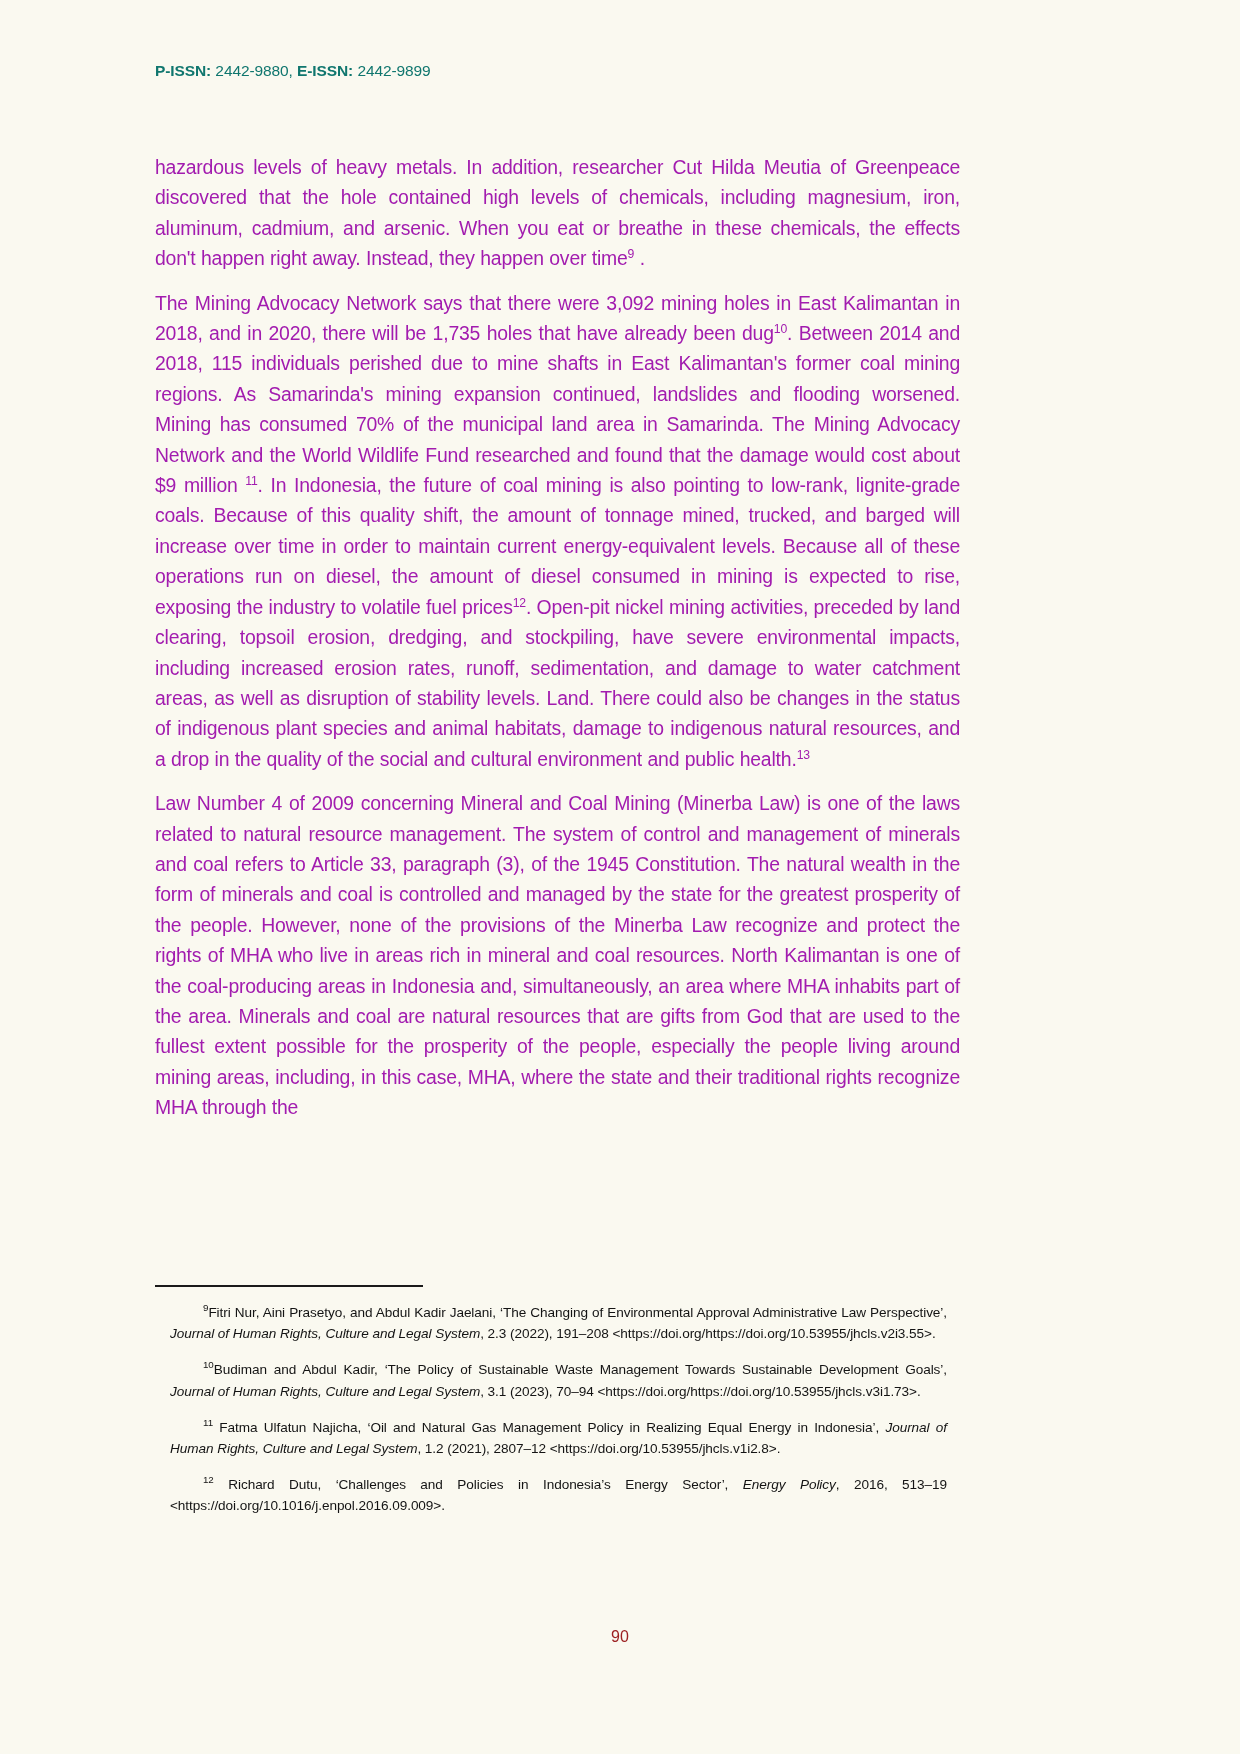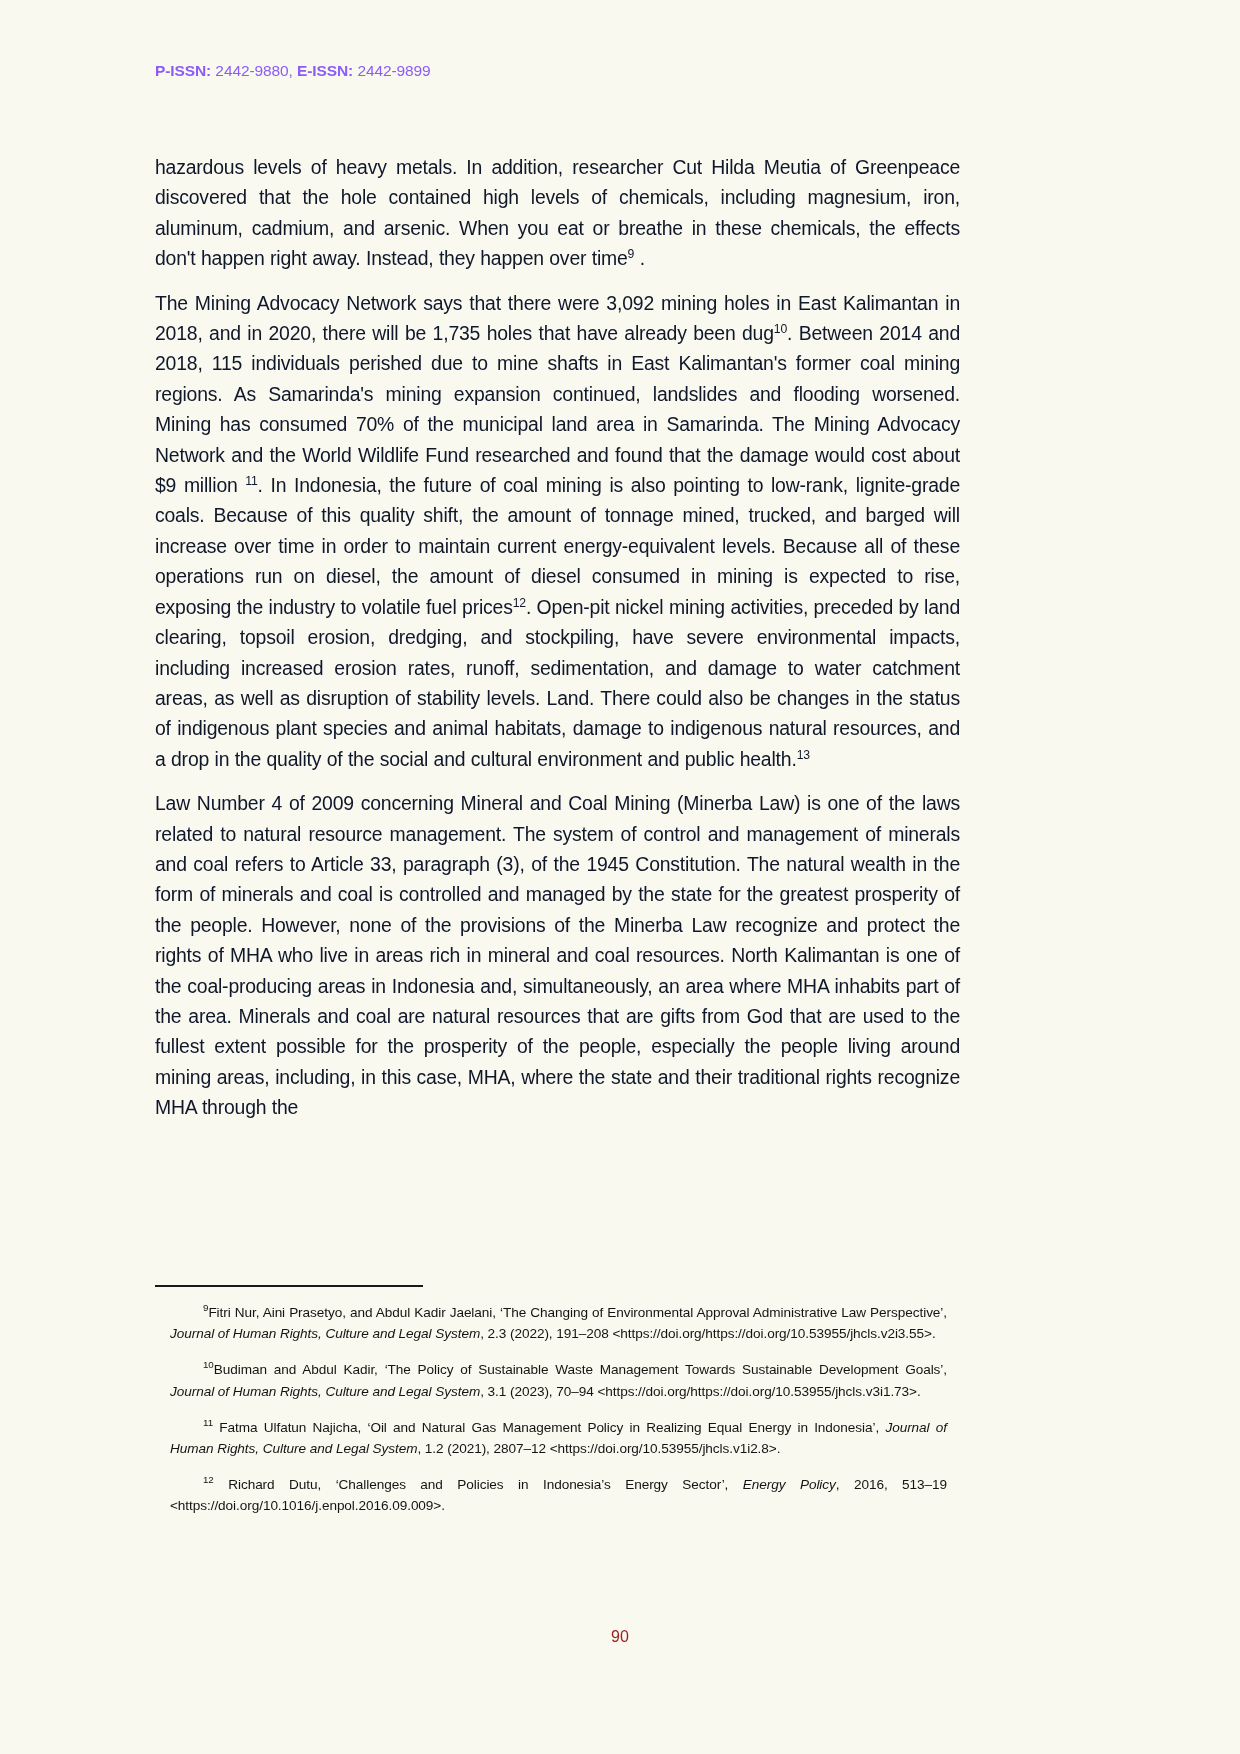--- a/index.html
+++ b/index.html
@@ -21,39 +21,39 @@
     box-sizing: border-box;
     background: #faf9f0;
     overflow: hidden;
   }
   .running-head {
     position: absolute;
     top: 62px;
     left: 155px;
     font-size: 15.5px;
     letter-spacing: -0.1px;
-    color: #8b5cf6;
+    color: #0f766e;
     white-space: nowrap;
   }
   .running-head b {
     font-weight: 700;
   }
   .body-col {
     position: absolute;
     left: 155px;
     top: 152px;
     width: 805px;
   }
   p.body-par {
     margin: 0 0 14px 0;
     font-size: 19.4px;
     line-height: 30.4px;
     text-align: justify;
     text-justify: inter-word;
-    color: #0f172a;
+    color: #a21caf;
     letter-spacing: -0.18px;
     word-spacing: 0.2px;
   }
   p.body-par:last-child {
     margin-bottom: 0;
   }
   sup {
     font-size: 0.63em;
     vertical-align: super;
     line-height: 0;

